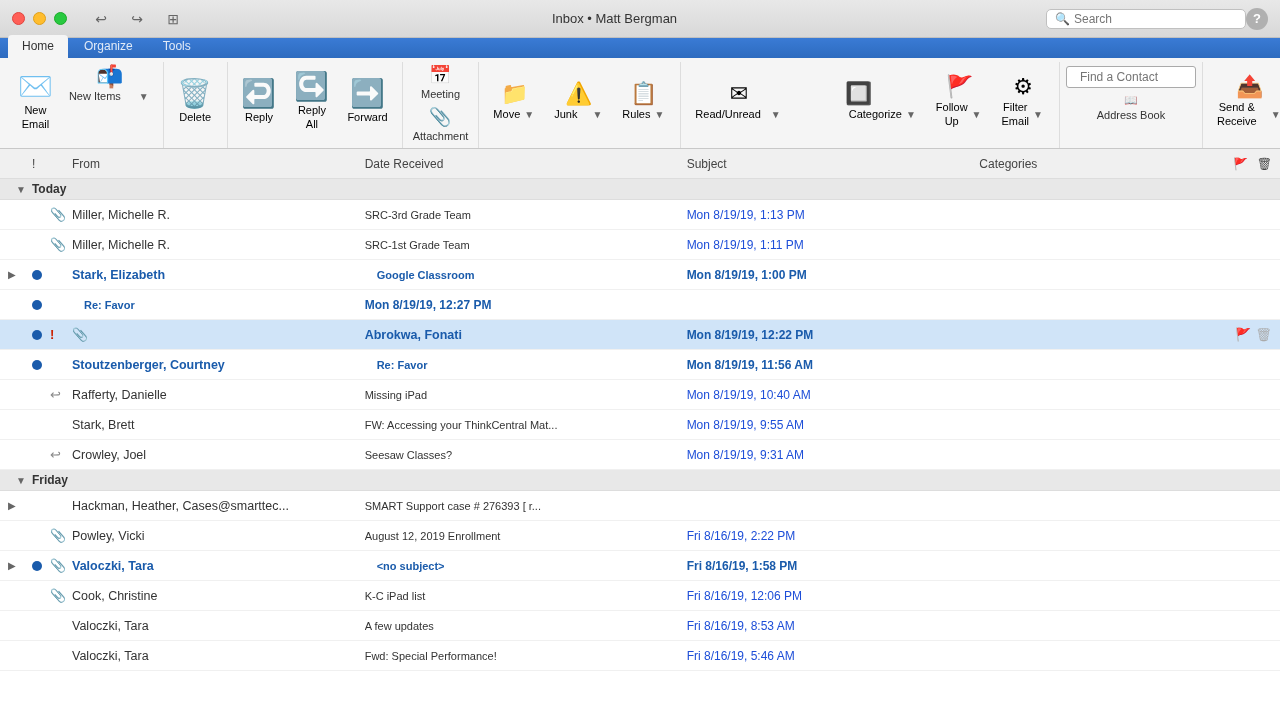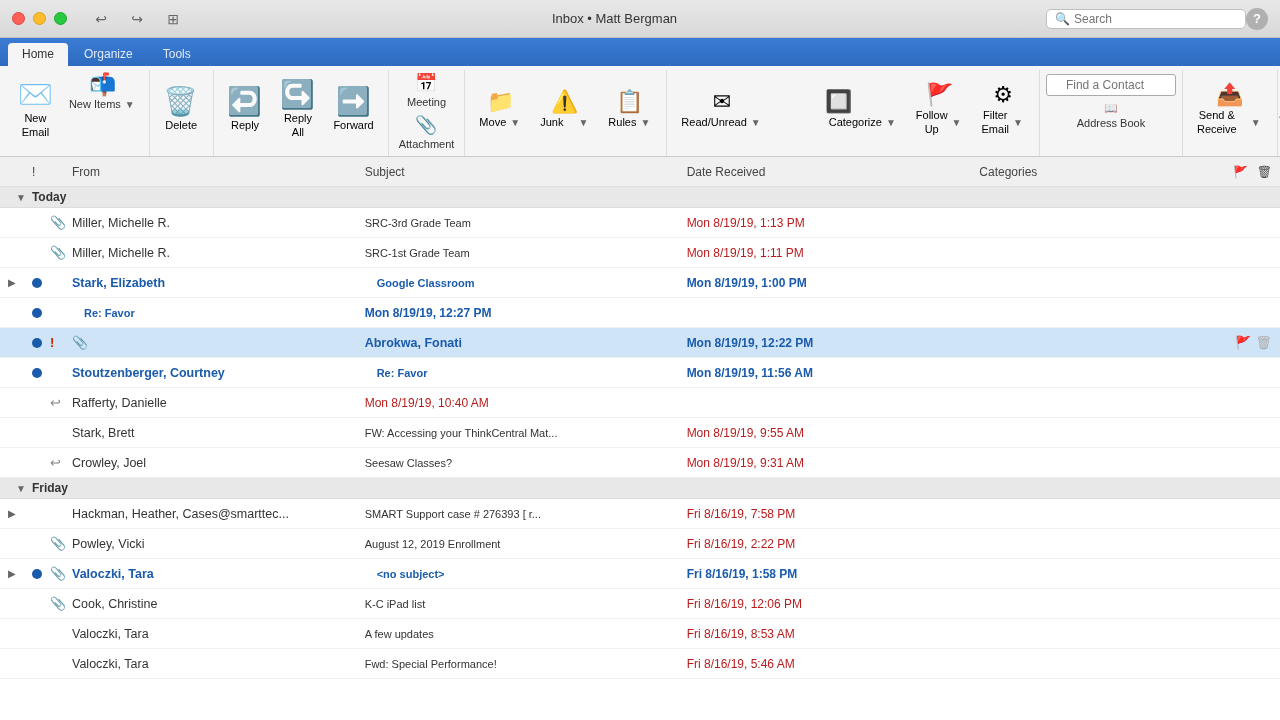--- a/index.html
+++ b/index.html
@@ -22,21 +22,21 @@
     .title-bar-controls { display: flex; gap: 16px; margin-left: 8px; }
     .title-bar-btn { width: 20px; height: 20px; display: flex; align-items: center; justify-content: center; color: #666; font-size: 14px; cursor: pointer; }
     .title-bar-title { flex: 1; text-align: center; font-size: 13px; color: #333; font-weight: 500; }
     .title-bar-search { display: flex; align-items: center; background: white; border: 1px solid #c0c0c0; border-radius: 5px; padding: 2px 8px; width: 200px; }
     .title-bar-search input { border: none; outline: none; font-size: 12px; width: 100%; }
     .search-icon-sm { color: #999; margin-right: 4px; font-size: 12px; }
 
     
     .ribbon-tabs {
       background: linear-gradient(to bottom, #3a7bd5, #2d6bbf);
-      height: 28px;
+      height: 20px;
       display: flex;
       align-items: flex-end;
       padding: 0 8px;
     }
     .ribbon-tab {
       padding: 4px 14px 5px;
       font-size: 12px;
       cursor: pointer;
       color: rgba(255,255,255,0.85);
       border-radius: 4px 4px 0 0;
@@ -105,21 +105,21 @@
     .ribbon-vgroup {
       display: flex;
       flex-direction: column;
       justify-content: space-between;
       height: 100%;
       gap: 2px;
     }
     .find-contact-input {
       border: 1px solid #aaa;
       border-radius: 3px;
-      padding: 3px 19px;
+      padding: 3px 13px;
       font-size: 12px;
       width: 130px;
       color: #999;
       outline: none;
     }
     .help-btn {
       width: 22px; height: 22px; border-radius: 50%; background: #b0b0b0;
       display: flex; align-items: center; justify-content: center;
       color: white; font-size: 13px; font-weight: bold; cursor: pointer;
       margin-left: auto;
@@ -168,21 +168,21 @@
       align-items: center;
       cursor: pointer;
       min-height: 30px;
     }
     .email-row.selected { background: #d0e4f8; }
     .email-row.unread .sender { font-weight: 600; color: #1a5bab; }
     .email-row.unread .subject { font-weight: 600; color: #1a5bab; margin-left: 12px; }
     .email-row.unread .date { font-weight: 600; color: #1a5bab; }
     .email-row .sender { font-size: 12.5px; color: #333; overflow: hidden; text-overflow: ellipsis; white-space: nowrap; }
     .email-row .subject { font-size: 11px; color: #333; overflow: hidden; text-overflow: ellipsis; white-space: nowrap; }
-    .email-row .date { font-size: 12px; color: #b91c1c; white-space: nowrap; }
+    .email-row .date { font-size: 12px; color: #1d4ed8; white-space: nowrap; }
     .unread-dot { width: 10px; height: 10px; background: #1a5bab; border-radius: 50%; }
     .attach-icon { color: #888; font-size: 13px; }
     .reply-icon { color: #888; font-size: 13px; }
     .expand-arrow { color: #666; font-size: 10px; cursor: pointer; }
     .category-col { display: flex; align-items: center; justify-content: flex-end; gap: 4px; }
 
     .main-content { display: flex; flex-direction: column; height: calc(720px - 38px - 28px); }
   </style>
 </head>
 <body>
@@ -215,21 +215,21 @@
 <div class="ribbon">
 
   <div class="ribbon-group">
     <div class="ribbon-btn-large">
       <span class="icon">✉️</span>
       <span class="label" style="white-space:pre-line;">New
 Email</span>
     </div>
     <div class="ribbon-btn">
       <span class="icon" style="font-size:22px;">📬</span>
-      <span style="display:flex;align-items:center;gap:2px;">
+      <span style="display:flex;align-items:center;gap:16px;">
         <span class="label">New Items</span>
         <span class="chevron-btn">▼</span>
       </span>
     </div>
   </div>
 
   <div class="ribbon-group">
     <div class="ribbon-btn-large">
       <span class="icon">🗑️</span>
       <span class="label">Delete</span>
@@ -285,21 +285,21 @@
       <span style="display:flex;align-items:center;gap:2px;">
         <span class="label">Rules</span>
         <span class="chevron-btn">▼</span>
       </span>
     </div>
   </div>
 
   <div class="ribbon-group">
     <div class="ribbon-btn-large">
       <span class="icon" style="font-size:22px;">✉</span>
-      <span style="display:flex;align-items:center;gap:2px;">
+      <span style="display:flex;align-items:center;gap:8px;">
         <span class="label">Read/Unread</span>
         <span class="chevron-btn">▼</span>
       </span>
     </div>
     <div class="ribbon-btn-large">
       <span class="icon" style="font-size:22px;">🔲</span>
       <span style="display:flex;align-items:center;gap:2px;margin-left:48px;">
         <span class="label">Categorize</span>
         <span class="chevron-btn">▼</span>
       </span>
@@ -348,22 +348,22 @@
   </div>
 </div>
 
 <div class="main-content">
 
   <div class="list-header">
     <span></span>
     <span>!</span>
     <span></span>
     <span style="cursor:pointer;">From</span>
+    <span style="cursor:pointer;">Date Received</span>
     <span style="cursor:pointer;">Subject</span>
-    <span style="cursor:pointer;">Date Received</span>
     <span style="display:flex;align-items:center;justify-content:space-between;">
       <span>Categories</span>
       <span style="display:flex;gap:8px;">
         <span>🚩</span>
         <span>🗑</span>
       </span>
     </span>
   </div>
 
   <div class="email-list-container">
@@ -427,20 +427,21 @@
       <span class="sender">Stoutzenberger, Courtney</span>
       <span class="subject">Re: Favor</span>
       <span class="date">Mon 8/19/19, 11:56 AM</span>
       <span class="category-col"></span>
     </div>
     <div class="email-row">
       <span></span>
       <span></span>
       <span class="reply-icon">↩</span>
       <span class="sender">Rafferty, Danielle</span>
+      <span class="subject">Missing iPad</span>
       <span class="date">Mon 8/19/19, 10:40 AM</span>
       <span class="category-col"></span>
     </div>
     <div class="email-row">
       <span></span>
       <span></span>
       <span></span>
       <span class="sender">Stark, Brett</span>
       <span class="subject">FW: Accessing your ThinkCentral Mat...</span>
       <span class="date">Mon 8/19/19, 9:55 AM</span>
@@ -460,21 +461,20 @@
       <span class="section-chevron">▼</span>
       <span>Friday</span>
     </div>
 
     <div class="email-row">
       <span class="expand-arrow">▶</span>
       <span></span>
       <span></span>
       <span class="sender">Hackman, Heather, Cases@smarttec...</span>
       <span class="subject">SMART Support case # 276393     [ r...</span>
-      <span class="date">Fri 8/16/19, 7:58 PM</span>
       <span class="category-col"></span>
     </div>
     <div class="email-row">
       <span></span>
       <span></span>
       <span class="attach-icon">📎</span>
       <span class="sender">Powley, Vicki</span>
       <span class="subject">August 12, 2019 Enrollment</span>
       <span class="date">Fri 8/16/19, 2:22 PM</span>
       <span class="category-col"></span>

